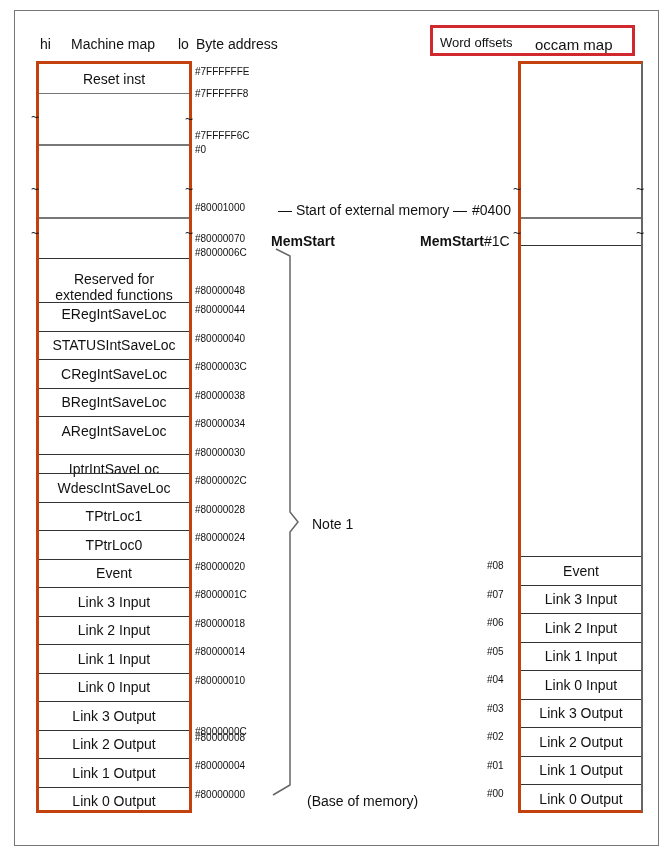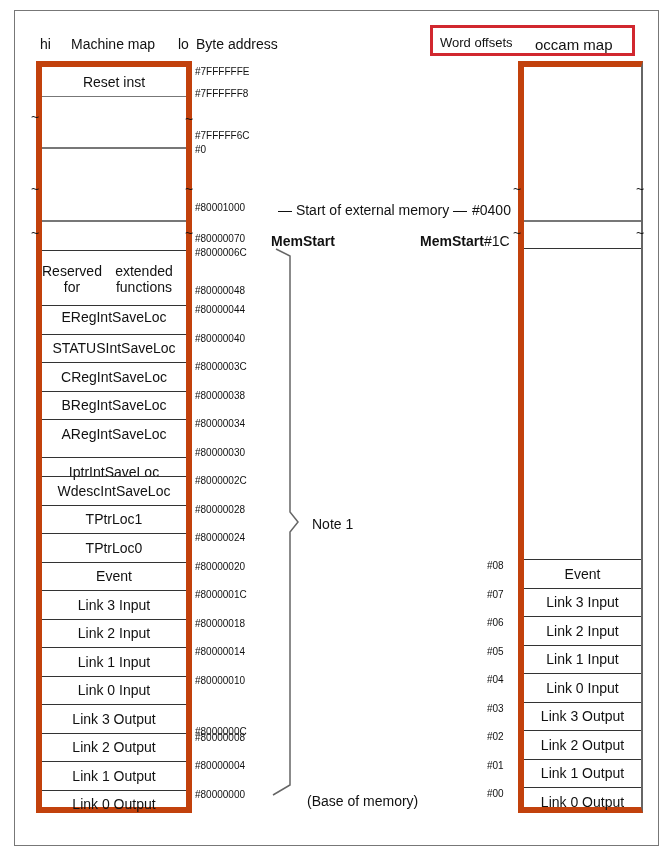--- a/index.html
+++ b/index.html
@@ -1,21 +1,21 @@
 <!DOCTYPE html>
 <html><head>
 <meta charset="utf-8">
 <style>
   html,body{margin:0;padding:0;background:#fff;}
   body{width:672px;height:857px;position:relative;overflow:hidden;font-family:"Liberation Sans",sans-serif;color:#111;}
   .frame{position:absolute;left:14px;top:10px;width:645px;height:836px;border:1px solid #777;box-sizing:border-box;}
   .abs{position:absolute;white-space:nowrap;}
   .hdr{font-size:14px;top:36px;}
   .highlight{position:absolute;left:430px;top:25px;width:205px;height:31px;border:3px solid #d1272f;box-sizing:border-box;}
-  .col{position:absolute;border:6px solid #c2410c;box-sizing:border-box;background:#fff;}
+  .col{position:absolute;border:3px solid #c2410c;box-sizing:border-box;background:#fff;}
   .cell{position:absolute;left:0;right:0;border-top:1px solid #333;box-sizing:border-box;font-size:14px;text-align:center;display:flex;align-items:center;justify-content:center;line-height:16px;}
   .cell.first{border-top:none;}
   .addr{font-size:10px;left:195px;}
   .off{font-size:10px;}
   .tilde{position:absolute;font-size:14px;line-height:10px;}
   .b{font-weight:bold;}
   svg{position:absolute;left:0;top:0;}
 </style>
 </head>
 <body>
@@ -30,21 +30,21 @@
 <span class="abs" style="left:440px;top:35px;font-size:13px">Word offsets</span>
 <span class="abs" style="left:535px;top:36px;font-size:15px">occam map</span>
 
 <div class="col" id="mcol" style="left:36px;top:61px;width:156px;height:752px;">
   <div class="cell first" style="top:0;height:29px">
       <span>Reset inst</span>
     </div>
   <div class="cell" style="top:29px;height:51px;border-top-color:#777"></div>
   <div class="cell" style="top:80px;height:73px;border-top:2px solid #777"></div>
   <div class="cell" style="top:153px;height:28px;border-top:2px solid #777"></div>
-  <div class="cell" style="top:183px;height:57px;flex-direction:row">
+  <div class="cell" style="top:194px;height:57px;flex-direction:column">
     <span>Reserved for</span>
     <span>extended functions</span>
   </div>
   <div id="mrows">
       <div class="cell" style="top: 238px; height: 23px;">
         <span>ERegIntSaveLoc</span>
       </div>
       <div class="cell" style="top: 266.5px; height: 28.5px;">
         <span>STATUSIntSaveLoc</span>
       </div>

